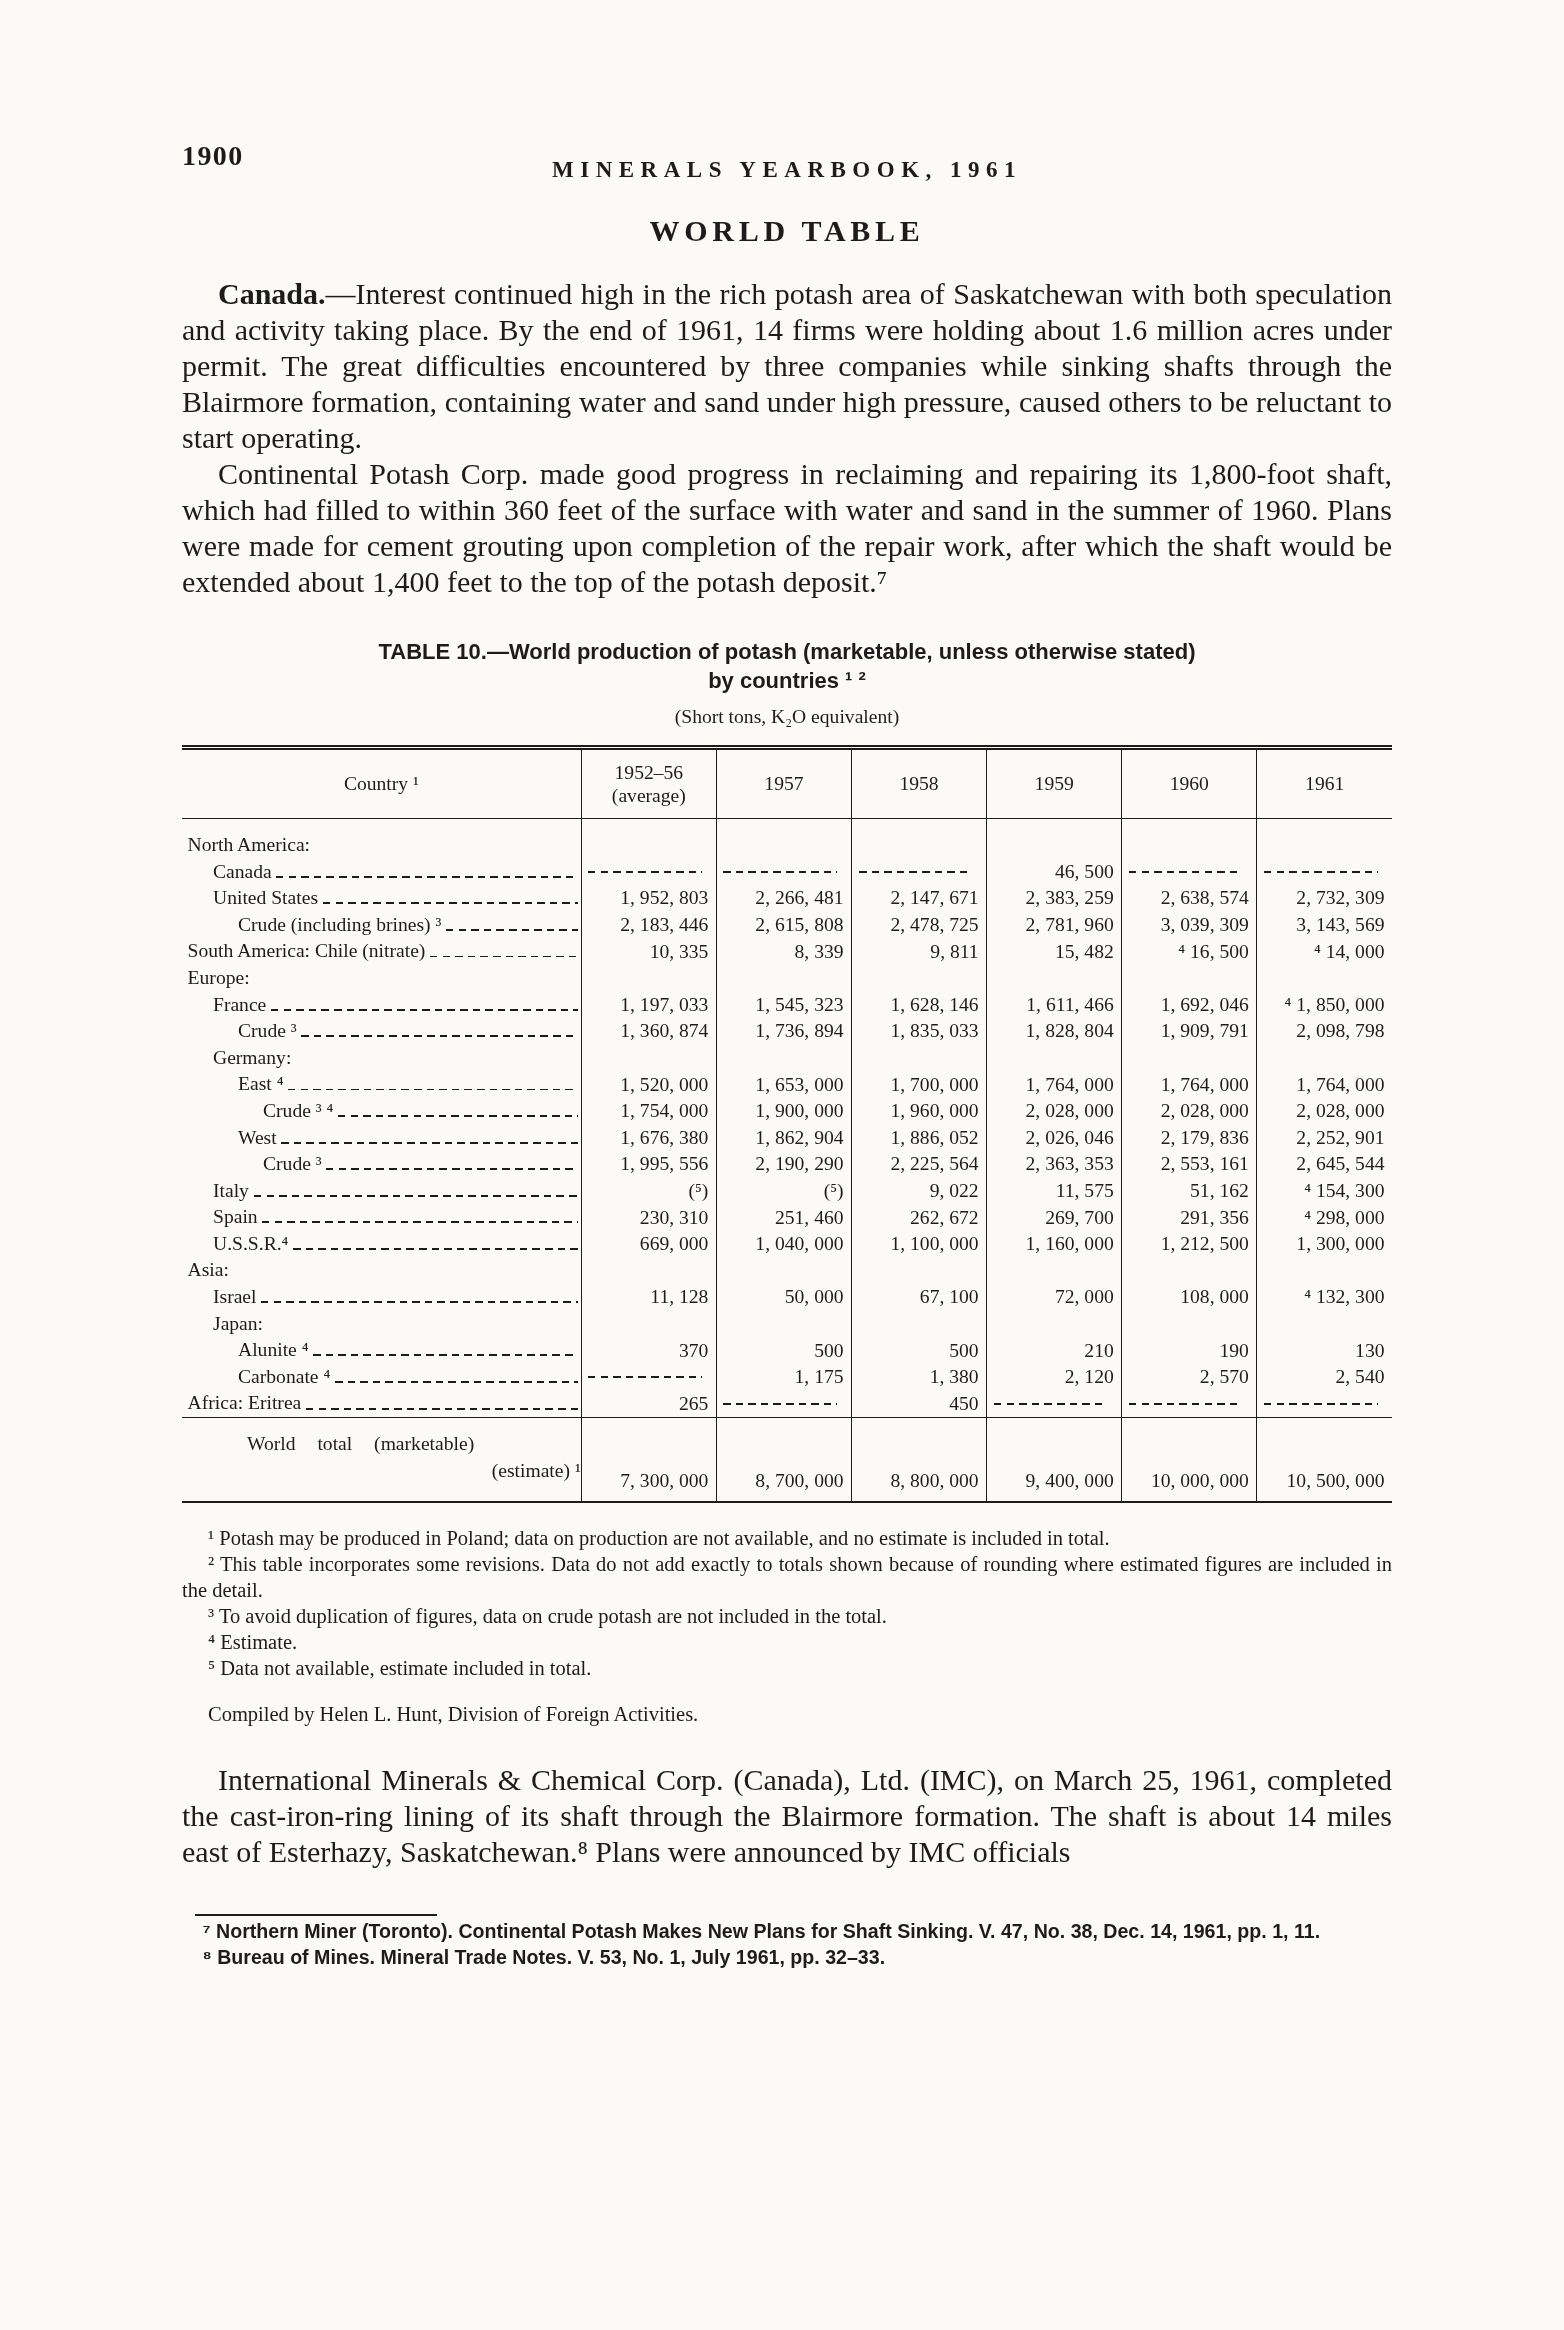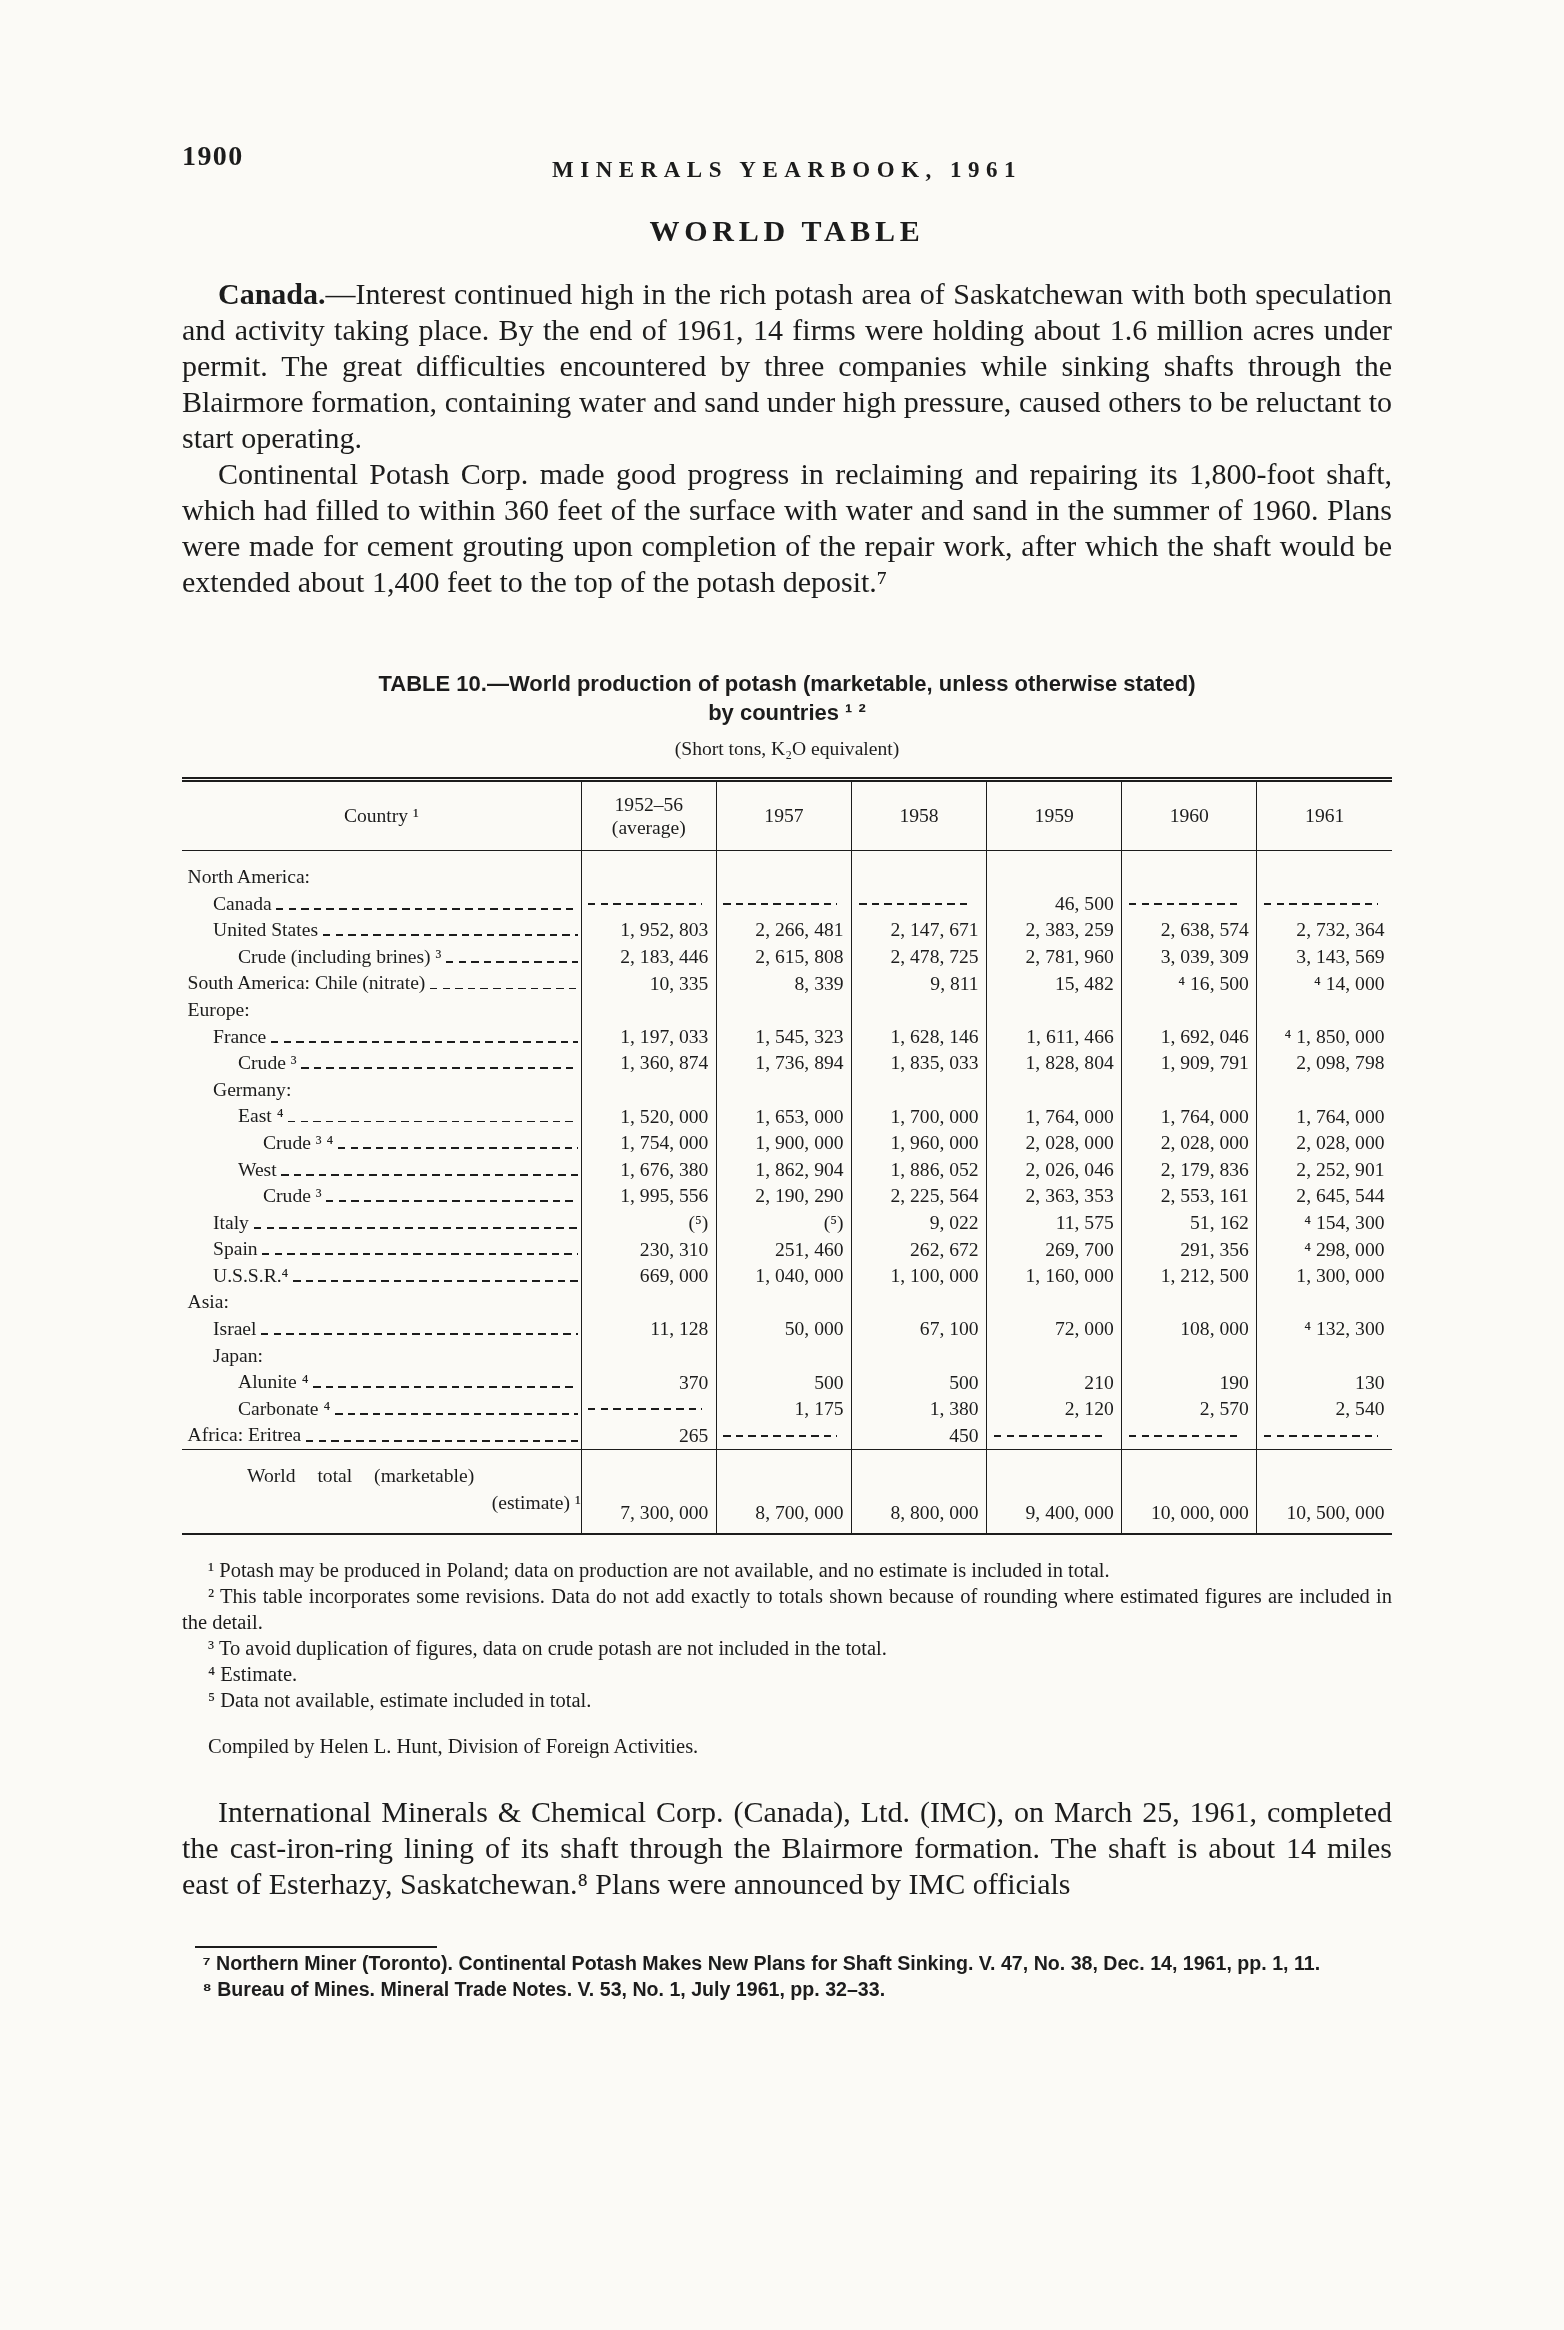--- a/index.html
+++ b/index.html
@@ -26,21 +26,21 @@
     font-size:30px; font-weight:bold; letter-spacing:4.7px;
   }
   
   .para-block { margin-top:28px; }
   .body-para {
     font-size:30px; line-height:36px;
     text-align:justify; text-indent:36px;
   }
   .body-para .lead { font-weight:bold; }
   
-  .table-block { margin-top:70px; }
+  .table-block { margin-top:38px; }
   .table-title {
     text-align:center;
     font-family:"Liberation Sans","DejaVu Sans",sans-serif;
     font-weight:bold; font-size:22px; line-height:1.3;
   }
   .table-subtitle { text-align:center; font-size:19.6px; margin-top:11.2px; }
   table.prod {
     width:100%; border-collapse:collapse; margin-top:17px;
     border-top:5.1px double #1c1c1c;
     border-bottom:2.8px solid #1c1c1c;
@@ -177,21 +177,21 @@
               <div class="labwrap ind1">
                 <span class="lab">United States</span>
                 <span class="leader"></span>
               </div>
             </td>
             <td class="td-val">1, 952, 803</td>
             <td class="td-val">2, 266, 481</td>
             <td class="td-val">2, 147, 671</td>
             <td class="td-val">2, 383, 259</td>
             <td class="td-val">2, 638, 574</td>
-            <td class="td-val">2, 732, 364</td>
+            <td class="td-val">2, 732, 309</td>
           </tr>
           <tr>
             <td class="td-label">
               <div class="labwrap ind2">
                 <span class="lab">Crude (including brines) ³</span>
                 <span class="leader"></span>
               </div>
             </td>
             <td class="td-val">2, 183, 446</td>
             <td class="td-val">2, 615, 808</td>

